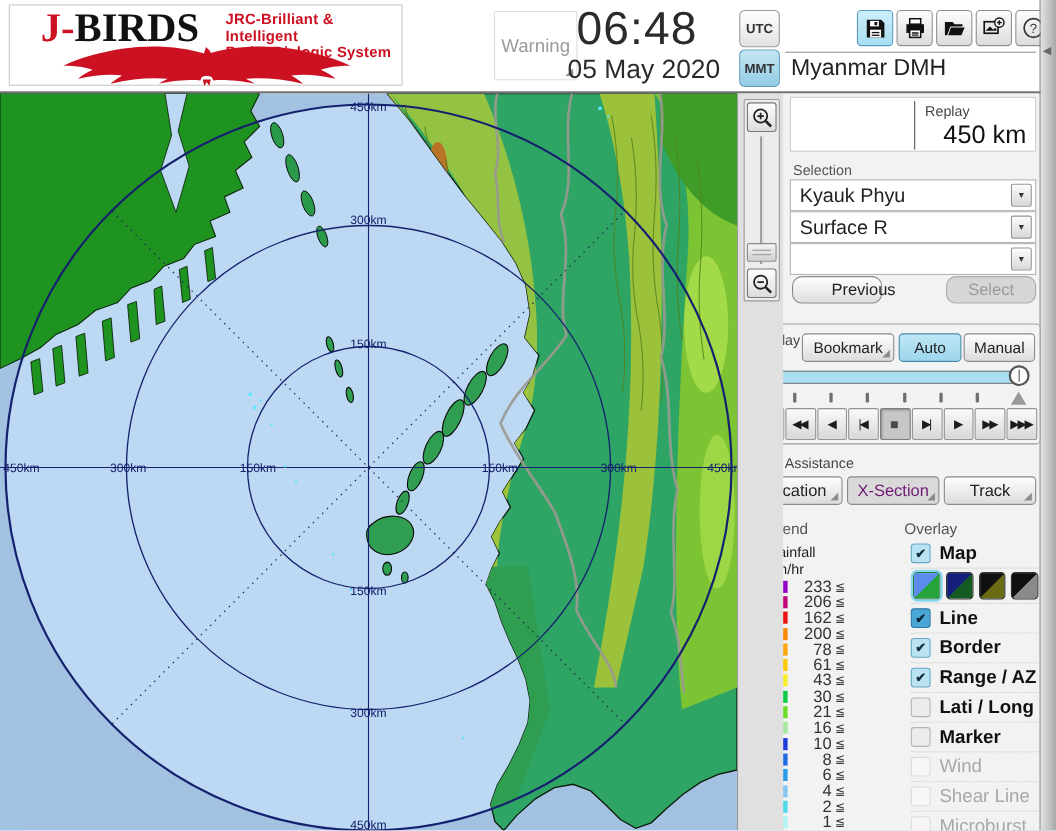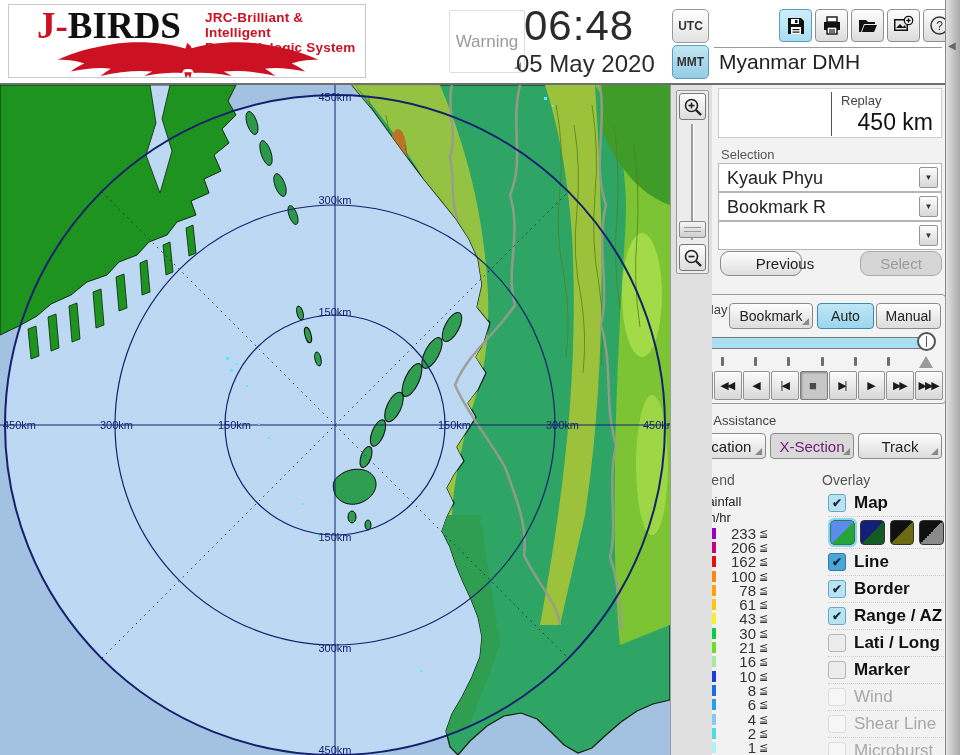--- a/index.html
+++ b/index.html
@@ -183,21 +183,21 @@
     <div class="range-label">Replay</div>
     <div class="range-value">450 km</div>
   </div>
 
   <div class="abs sel-label">Selection</div>
   <div class="abs dd" style="top:163px">
     <span class="dd-text">Kyauk Phyu</span>
     <span class="dd-arrow">▼</span>
   </div>
   <div class="abs dd" style="top:192px">
-    <span class="dd-text">Bookmark R</span>
+    <span class="dd-text">Surface R</span>
     <span class="dd-arrow">▼</span>
   </div>
   <div class="abs dd" style="top:221px">
     <span class="dd-text"></span>
     <span class="dd-arrow">▼</span>
   </div>
   <div class="abs pill-btn" style="left:720px; top:251px; width:82px;padding-left:48px;">Previous</div>
   <div class="abs pill-btn disabled" style="left:860px; top:251px; width:82px;">Select</div>
 
   <div class="abs replay-box">
@@ -259,21 +259,21 @@
         <span class="lg-val">206</span>
         <span class="lg-lte">≦</span>
       </div>
     <div class="lg-row">
         <span class="lg-swatch" style="background-color: rgb(234, 16, 16);"></span>
         <span class="lg-val">162</span>
         <span class="lg-lte">≦</span>
       </div>
     <div class="lg-row">
         <span class="lg-swatch" style="background-color: rgb(249, 137, 8);"></span>
-        <span class="lg-val">100</span>
+        <span class="lg-val">200</span>
         <span class="lg-lte">≦</span>
       </div>
     <div class="lg-row">
         <span class="lg-swatch" style="background-color: rgb(252, 164, 10);"></span>
         <span class="lg-val">78</span>
         <span class="lg-lte">≦</span>
       </div>
     <div class="lg-row">
         <span class="lg-swatch" style="background-color: rgb(253, 200, 12);"></span>
         <span class="lg-val">61</span>

